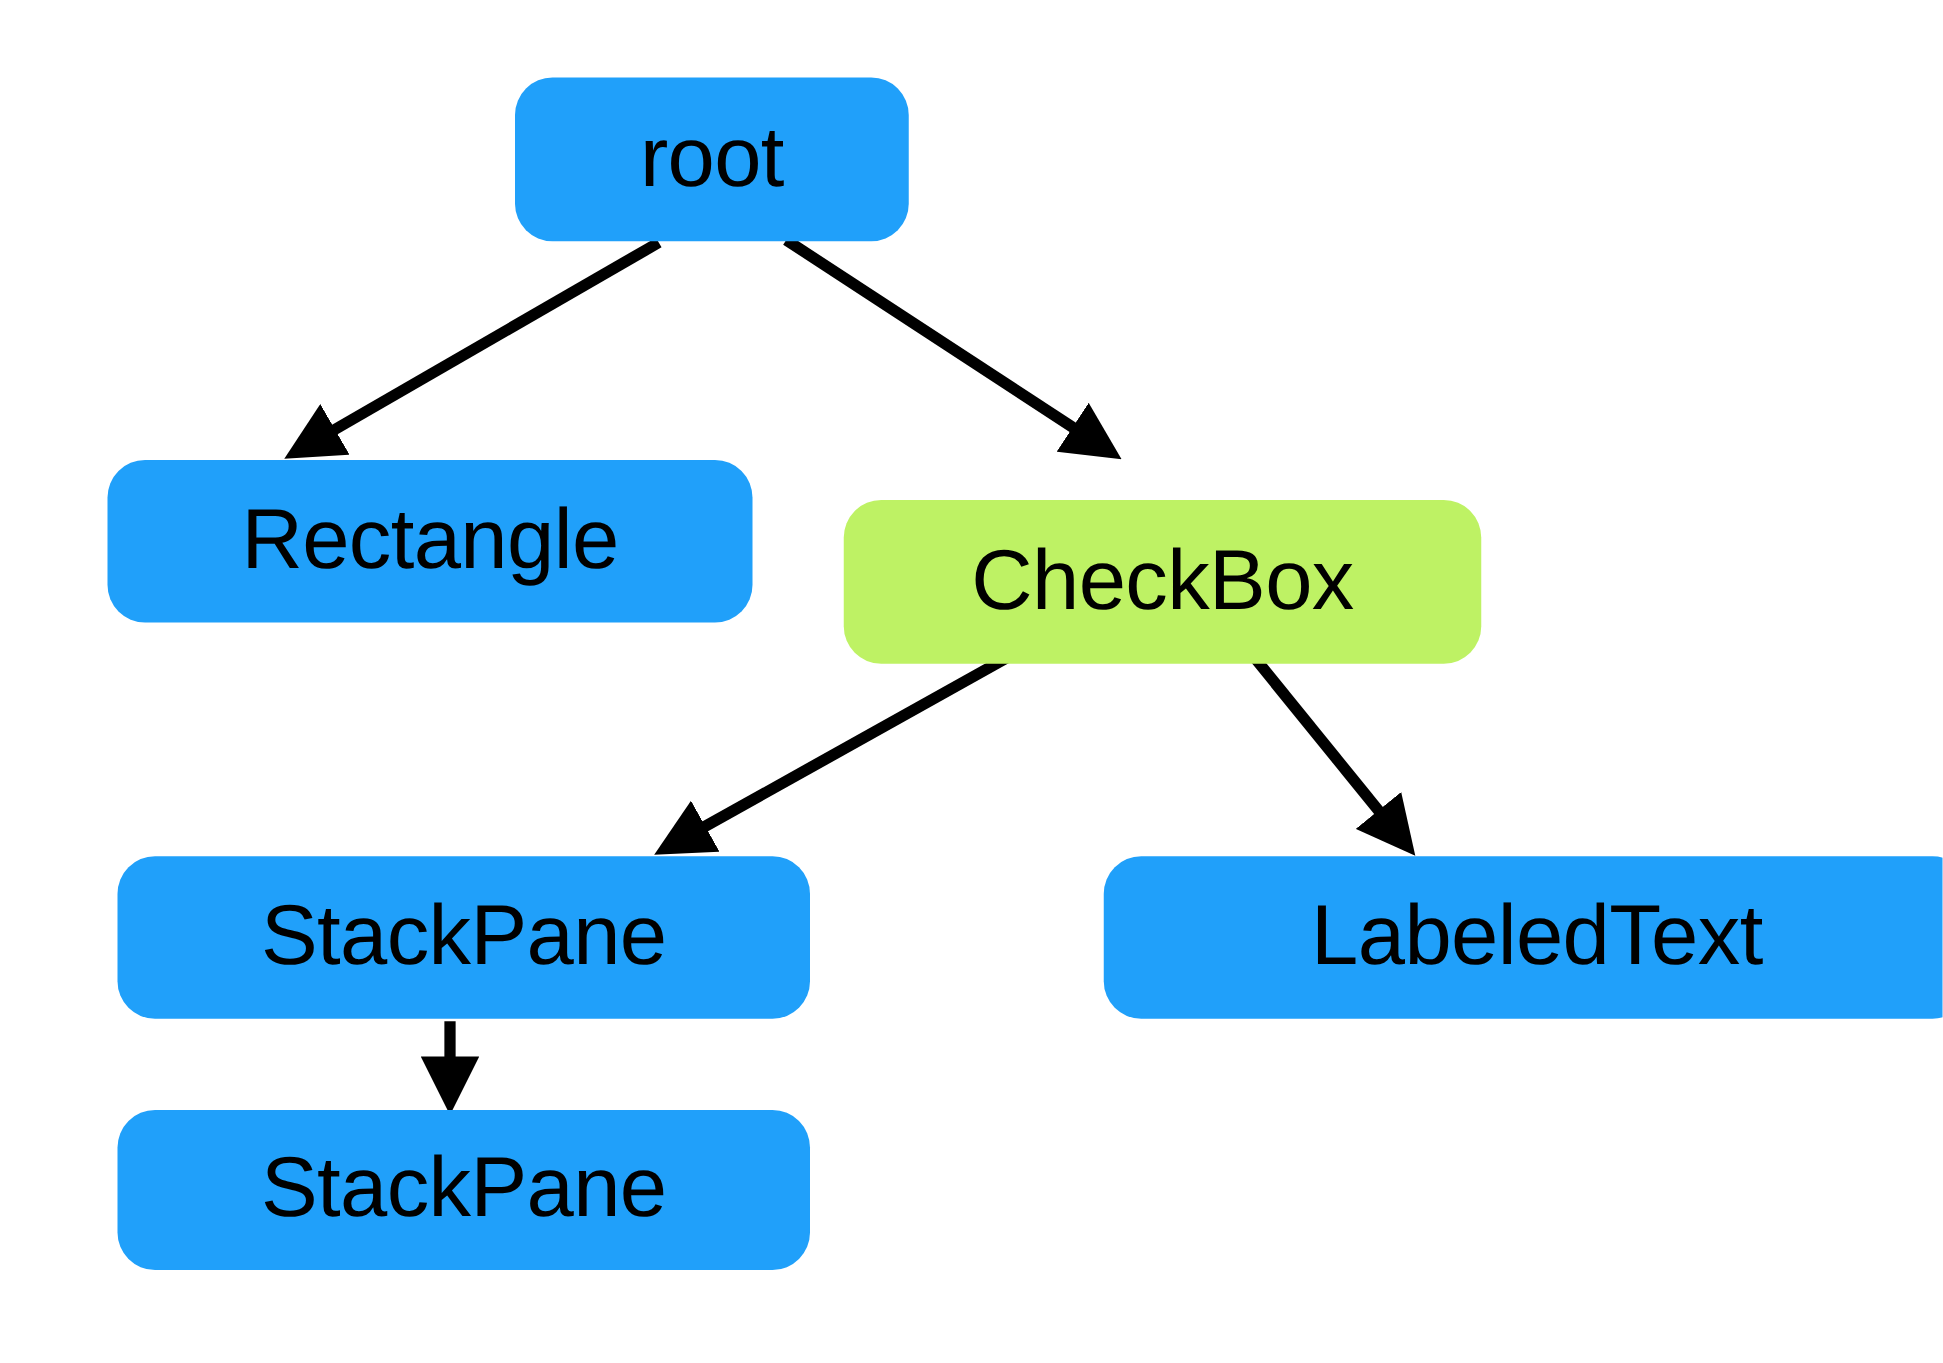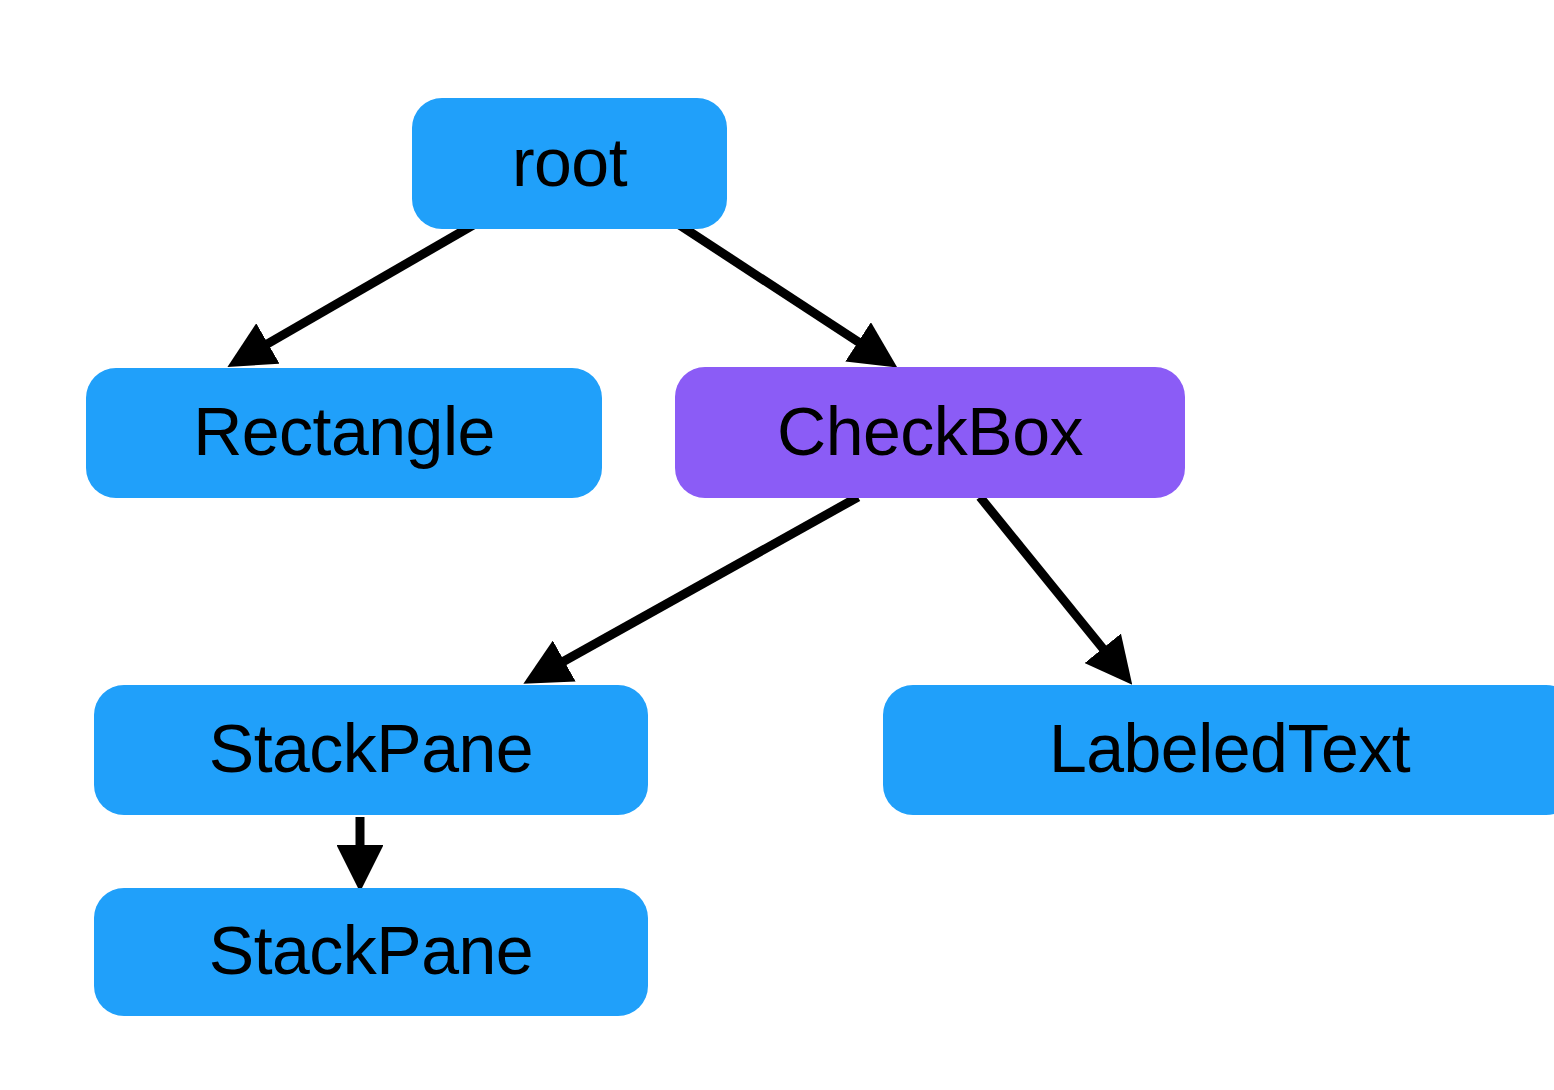--- a/index.html
+++ b/index.html
@@ -71,29 +71,29 @@
 
     <line x1="629" y1="192" x2="889" y2="362" stroke="#000000" stroke-width="9" marker-end="url(#arrowhead)"></line>
 
     <line x1="858" y1="497" x2="532" y2="679" stroke="#000000" stroke-width="9" marker-end="url(#arrowhead)"></line>
 
     <line x1="980" y1="497" x2="1126" y2="677" stroke="#000000" stroke-width="9" marker-end="url(#arrowhead)"></line>
 
     <line x1="360" y1="817" x2="360" y2="882" stroke="#000000" stroke-width="9" marker-end="url(#arrowhead)"></line>
   </svg>
 
-  <div class="node" id="node-root" style="background: rgb(32, 160, 250); color: rgb(0, 0, 0); margin-top: 36px;">
+  <div class="node" id="node-root" style="background: rgb(32, 160, 250); color: rgb(0, 0, 0);">
     <span class="node-label">root</span>
   </div>
 
   <div class="node" id="node-rectangle" style="background: rgb(32, 160, 250); color: rgb(0, 0, 0);">
     <span class="node-label">Rectangle</span>
   </div>
 
-  <div class="node" id="node-checkbox" style="background: #8b5cf6; color: rgb(0, 0, 0);">
+  <div class="node" id="node-checkbox" style="background: #bef264; color: rgb(0, 0, 0); margin-top: 33px;">
     <span class="node-label">CheckBox</span>
   </div>
 
   <div class="node" id="node-stackpane-1" style="background: rgb(32, 160, 250); color: rgb(0, 0, 0);">
     <span class="node-label">StackPane</span>
   </div>
 
   <div class="node" id="node-labeledtext" style="background: rgb(32, 160, 250); color: rgb(0, 0, 0);">
     <span class="node-label">LabeledText</span>
   </div>

